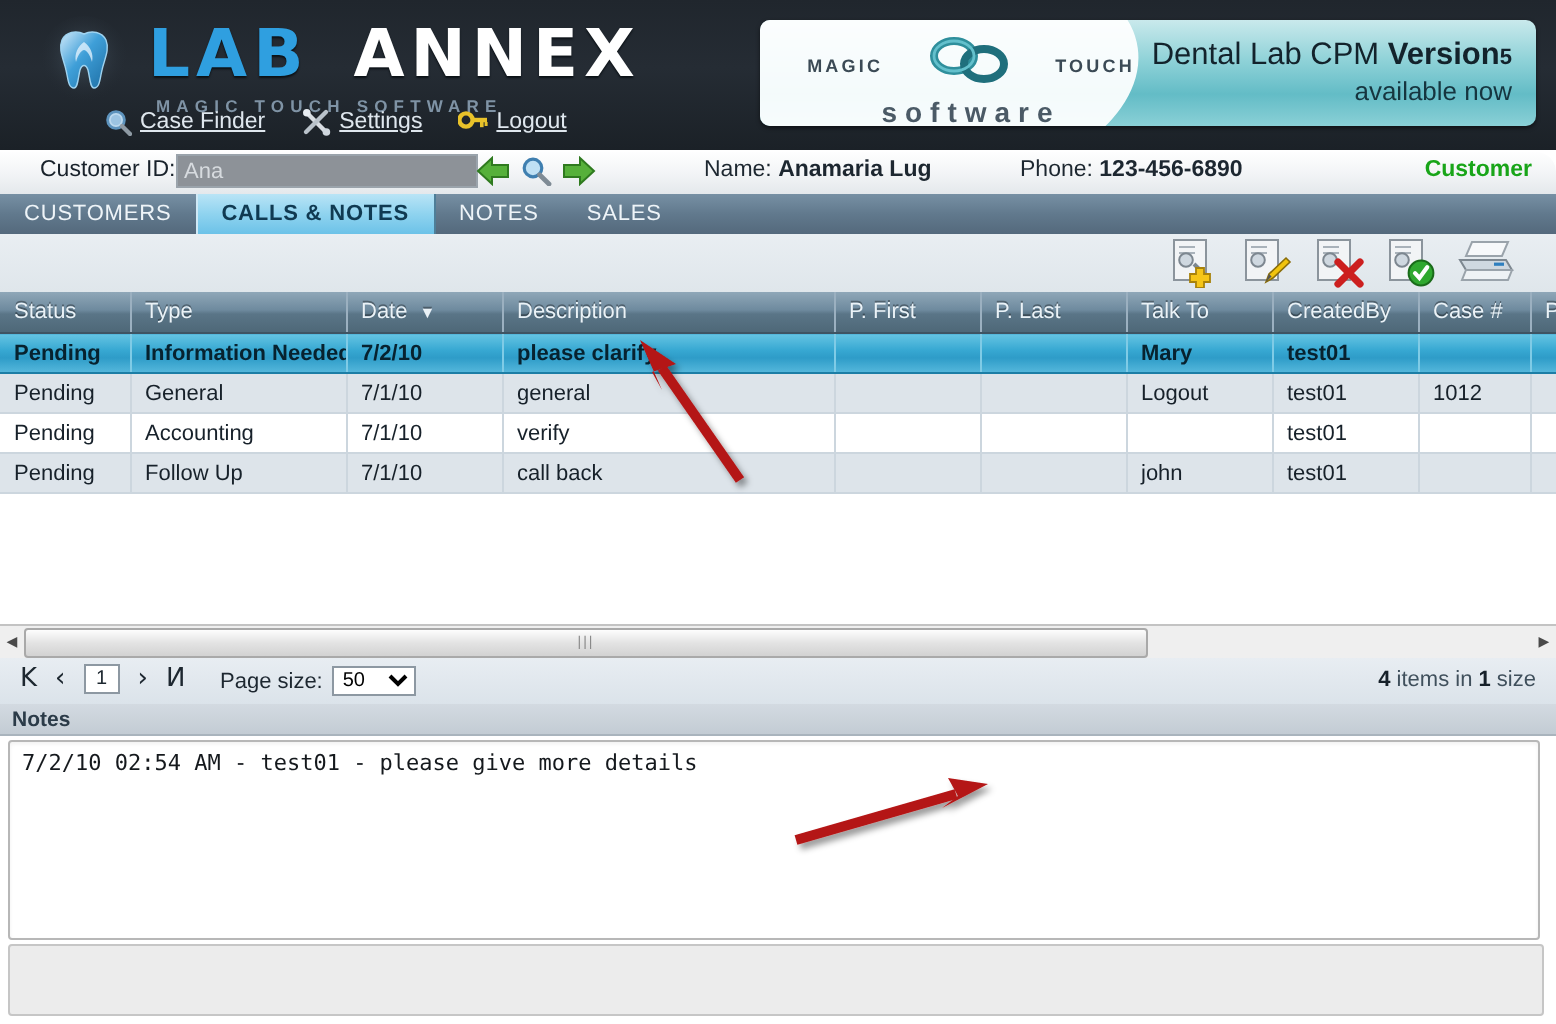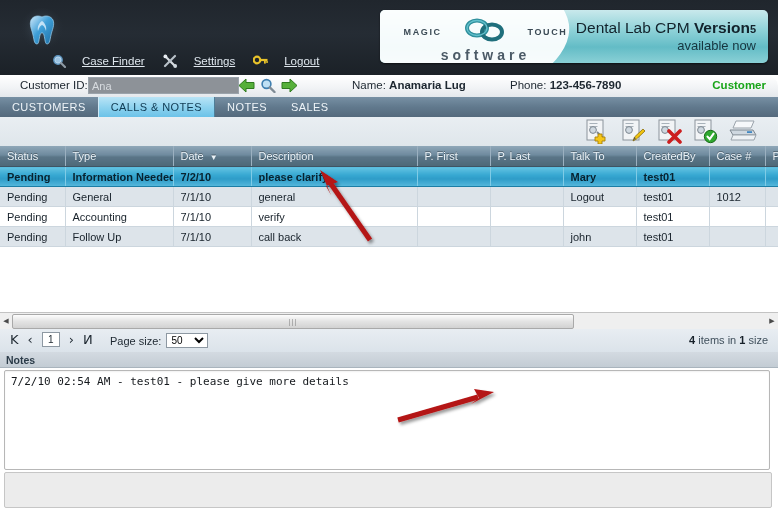--- a/index.html
+++ b/index.html
@@ -34,21 +34,21 @@
     letter-spacing:3px;color:#ffffff;line-height:1;margin-left:22px;
     text-shadow:0 1px 1px #0b1116;
   }
   .logo-sub{
     margin-top:5px;margin-left:4px;font-size:8.5px;letter-spacing:3.1px;
     color:#7f93a5;font-weight:bold;
   }
   .topnav{
     position:absolute;left:52px;top:54px;display:flex;align-items:center;gap:18px;
   }
-  .topnav .navitem{display:flex;align-items:center;gap:16px;cursor:pointer;}
+  .topnav .navitem{display:flex;align-items:center;gap:4px;cursor:pointer;}
   .topnav .navitem span.lbl{
     color:#dfe7ee;font-size:11.5px;text-decoration:underline;
   }
   .ico{display:inline-block;line-height:0;}
 
   
   .banner{
     position:absolute;left:380px;top:10px;width:388px;height:53px;
     border-radius:5px;overflow:hidden;
     background:linear-gradient(to bottom,#c9e9ec 0%,#8fd2d8 38%,#63bcc6 70%,#8ad0d6 100%);
@@ -101,21 +101,21 @@
     position:absolute;left:0;top:97px;width:778px;height:20px;
     background:linear-gradient(to bottom,#7790a4 0%,#61798d 50%,#54697c 100%);
     display:flex;align-items:stretch;
   }
   .tab{
     display:flex;align-items:center;padding:0 12px;color:#eef4f8;
     font-size:11px;letter-spacing:.4px;cursor:pointer;
   }
   .tab.active{
     background:linear-gradient(to bottom,#b9e4f6 0%,#8fd3ef 50%,#6cc2e8 100%);
-    color:#103a52;font-weight:normal;
+    color:#103a52;font-weight:bold;
     border-left:1px solid #cfe9f6;border-right:1px solid #4e7e98;
   }
 
   
   .toolstrip{
     position:absolute;left:0;top:117px;width:778px;height:29px;
     background:linear-gradient(to bottom,#e9eef2 0%,#dfe6eb 100%);
     border-bottom:1px solid #b9c4cd;
   }
   .toolicons{position:absolute;right:24px;top:2px;display:flex;gap:10px;align-items:center;}
@@ -227,20 +227,27 @@
               <stop offset="0%" stop-color="#cfe9fa"></stop>
               <stop offset="45%" stop-color="#3f9fd8"></stop>
               <stop offset="100%" stop-color="#1d6ea4"></stop>
             </linearGradient>
           </defs>
           <circle cx="24" cy="23" r="22" fill="url(#glow)"></circle>
           <path d="M13 13c2-4 7-5 11-3 4-2 9-1 11 3 2 5-1 10-2 15-1 4-1 9-4 9-2 0-2-5-3-9-1-3-3-3-4 0-1 4-1 9-3 9-3 0-3-5-4-9-1-5-4-10-2-15z" fill="url(#tg)" stroke="#9fd3f0" stroke-width="0.7"></path>
           <path d="M24 14c3 2 5 6 4 10-1-4-3-6-4-6s-3 2-4 6c-1-4 1-8 4-10z" fill="#eaf6ff" opacity="0.75"></path>
         </svg>
       </div>
+      <div class="brandtext">
+        <div class="logoline">
+          <div class="logo-lab">LAB</div>
+          <div class="logo-annex">ANNEX</div>
+        </div>
+        <div class="logo-sub">MAGIC TOUCH SOFTWARE</div>
+      </div>
     </div>
 
     <div class="topnav">
       <div class="navitem">
         <span class="ico">
           <svg width="14" height="14" viewBox="0 0 14 14">
             <circle cx="6" cy="6" r="4.2" fill="#bcd9ee" stroke="#5d93bd" stroke-width="1.4"></circle>
             <circle cx="6" cy="6" r="2.6" fill="#8ebbdd" opacity=".7"></circle>
             <line x1="9" y1="9" x2="13" y2="13" stroke="#8e9aa4" stroke-width="2.2" stroke-linecap="round"></line>
           </svg>
@@ -314,21 +321,21 @@
       <span>
         <svg width="17" height="15" viewBox="0 0 17 15">
           <path d="M9 1 L16 7.5 L9 14 L9 10.5 L1 10.5 L1 4.5 L9 4.5 Z" fill="#56b03a" stroke="#2f7a1f" stroke-width="1"></path>
         </svg>
       </span>
     </span>
     <span class="name">
       <span>Name: </span><b>Anamaria Lug</b>
     </span>
     <span class="phone">
-      <span>Phone: </span><b>123-456-7890</b>
+      <span>Phone: </span><b>123-456-6890</b>
     </span>
     <span class="custtag">Customer</span>
   </div>
 
   <div class="tabbar">
     <div class="tab">CUSTOMERS</div>
     <div class="tab active">CALLS &amp; NOTES</div>
     <div class="tab">NOTES</div>
     <div class="tab">SALES</div>
   </div>

